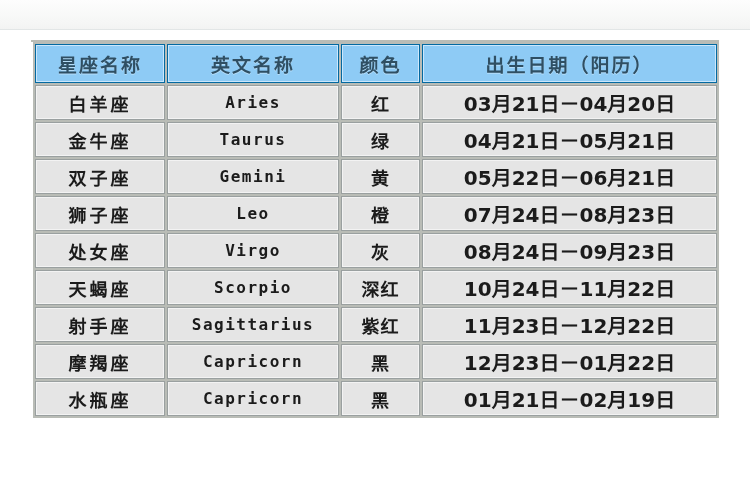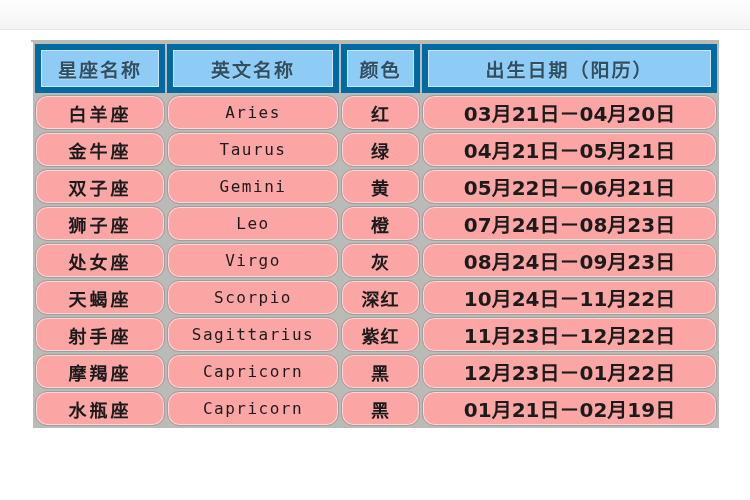--- a/index.html
+++ b/index.html
@@ -78,47 +78,47 @@
     border: 1px solid #9aa0a0;
     box-shadow: inset 0 0 0 1px rgba(255,255,255,0.55);
   }
   table.zodiac th {
     height: 37px;
     background: #8ecbf5;
     color: #2f4f63;
     font-size: 19px;
     font-weight: bold;
     letter-spacing: 2px;
-    border: 6px solid #0369a1;
+    border: 1px solid #0369a1;
     text-shadow: 0 1px 0 rgba(255,255,255,0.35);
   }
   table.zodiac td {
     height: 33px;
-    background: #fca5a5;
+    background: #e5e5e5;
     color: #1b1b1b;
-    border-radius: 12px;
   }
 
   
   col.c-name  { width: 130px; }
   col.c-en    { width: 172px; }
   col.c-color { width: 79px;  }
   col.c-date  { width: 295px; }
 
   .cell-name {
     font-size: 18px;
     font-weight: bold;
     letter-spacing: 3px;
     font-family: "DejaVu Sans", "Liberation Sans", sans-serif;
   }
   .cell-en {
     font-size: 16px;
     letter-spacing: 1.5px;
     font-family: "DejaVu Sans Mono", "Liberation Mono", monospace;
     color: #1b1b1b;
+    font-weight: bold;
   }
   .cell-color {
     font-size: 18px;
     font-weight: bold;
     letter-spacing: 1px;
   }
   .cell-date {
     font-size: 20px;
     font-weight: bold;
     letter-spacing: 0px;

